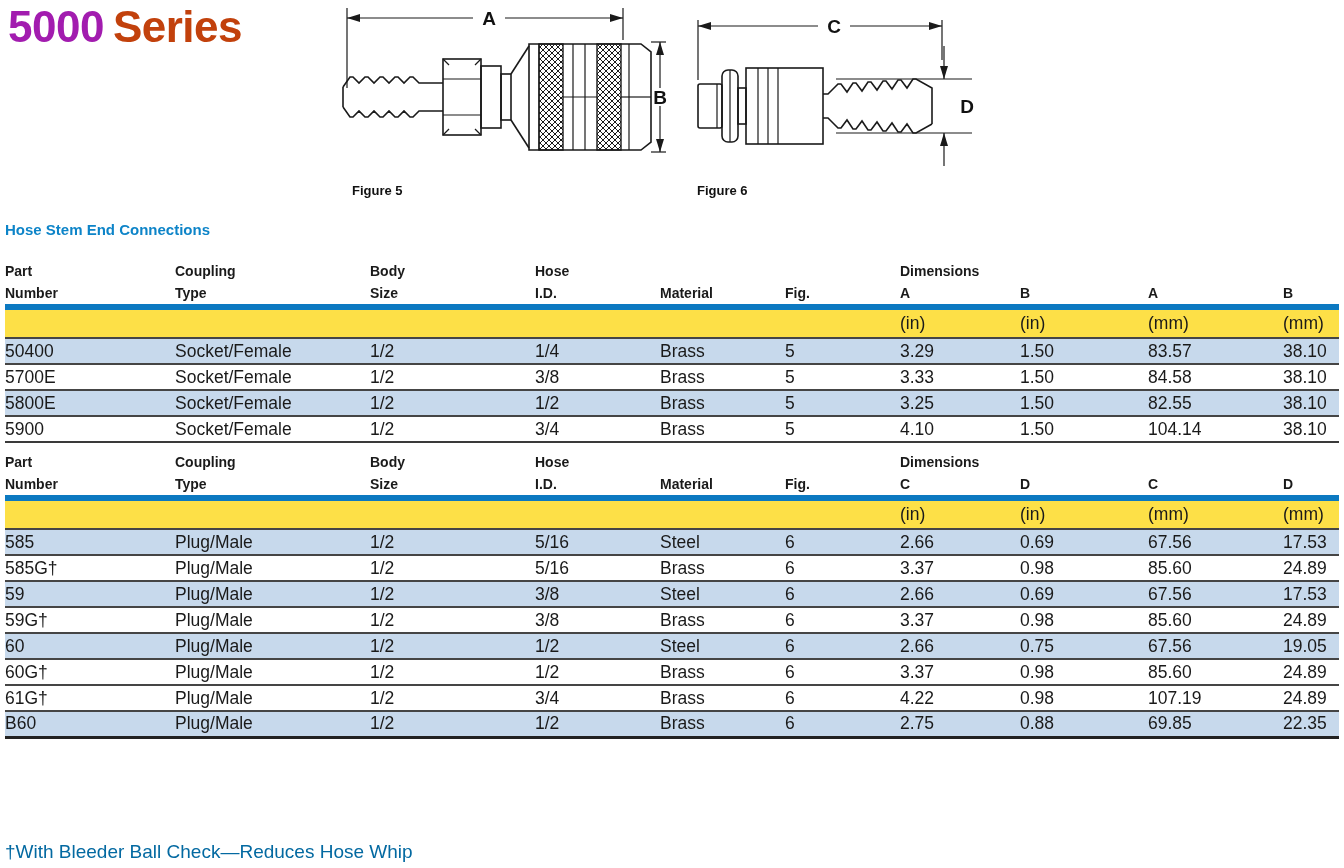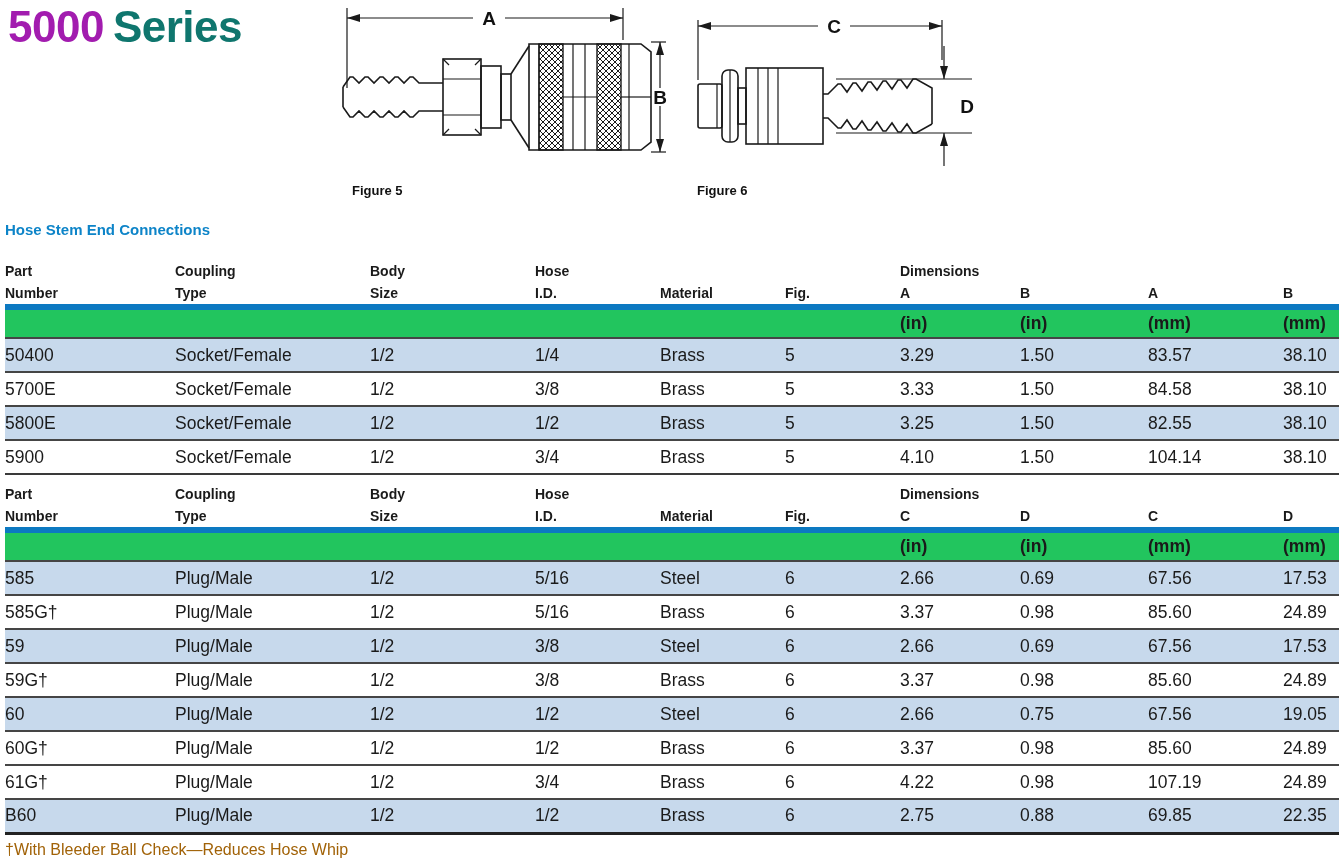--- a/index.html
+++ b/index.html
@@ -3,50 +3,50 @@
 <meta charset="utf-8">
 <style>
   html,body{margin:0;padding:0;background:#ffffff;}
   .page{
     position:relative;width:1344px;height:868px;background:#fff;
     font-family:"Liberation Sans",sans-serif;color:#1a1a1a;overflow:hidden;
   }
   
   .series-title{position:absolute;left:8px;top:2px;font-size:44px;font-weight:600;letter-spacing:-.5px;white-space:nowrap;}
   .series-title .t-primary{color:#a21caf;}
-  .series-title .t-secondary{color:#0f766e;margin-left:9px;}
+  .series-title .t-secondary{color:#c2410c;margin-left:9px;}
 
   
   .fig-svg{position:absolute;top:0;}
   #fig5-wrap{left:333px;top:2px;}
   #fig6-wrap{left:688px;top:8px;}
   .fig-caption{position:absolute;top:183px;font-size:13px;font-weight:bold;color:#111;}
   #fig5-caption{left:352px;}
   #fig6-caption{left:697px;}
 
   .section-title{position:absolute;left:5px;top:221px;font-size:15px;font-weight:bold;color:#0d84c8;white-space:nowrap;}
 
   
   .tables-wrap{position:absolute;left:5px;top:252px;width:1334px;}
   table.data-table{border-collapse:collapse;table-layout:fixed;width:1334px;}
   table.data-table th{
     text-align:left;vertical-align:bottom;font-weight:bold;font-size:14px;
     padding:0;border-bottom:6px solid #0c79c1;height:52px;white-space:nowrap;overflow:visible;
   }
   table.data-table th .hl{line-height:22px;}
   table.data-table td{padding:0;font-size:17.5px;white-space:nowrap;overflow:visible;}
-  tr.units-row td{font-weight:bold;height:27px;vertical-align:middle;background:#22c55e;}
-  tr.data-row{height:34px;}
+  tr.units-row td{font-weight:normal;height:27px;vertical-align:middle;background:#fde047;}
+  tr.data-row{height:26px;}
   tr.data-row td{vertical-align:middle;}
   tr.data-row{border-top:2px solid #454545;}
   tr.shaded td{background:#c7d9ec;}
   table.t1 tr.data-row:last-child{border-bottom:2px solid #3a3a3a;}
   table.t2 tr.data-row:last-child{border-bottom:3px solid #222;}
 
-  .footnote{position:absolute;left:5px;top:841px;font-size:16px;color:#a16207;}
+  .footnote{position:absolute;left:5px;top:841px;font-size:19px;color:#0369a1;}
 
   
   .ln{stroke:#1a1a1a;stroke-width:1.6;fill:none;}
   .thin{stroke:#1a1a1a;stroke-width:1.2;fill:none;}
   .arr{fill:#1a1a1a;stroke:none;}
   .dimtext{font-family:"Liberation Sans",sans-serif;font-size:19px;font-weight:bold;fill:#111;}
 </style>
 </head>
 <body>
 

